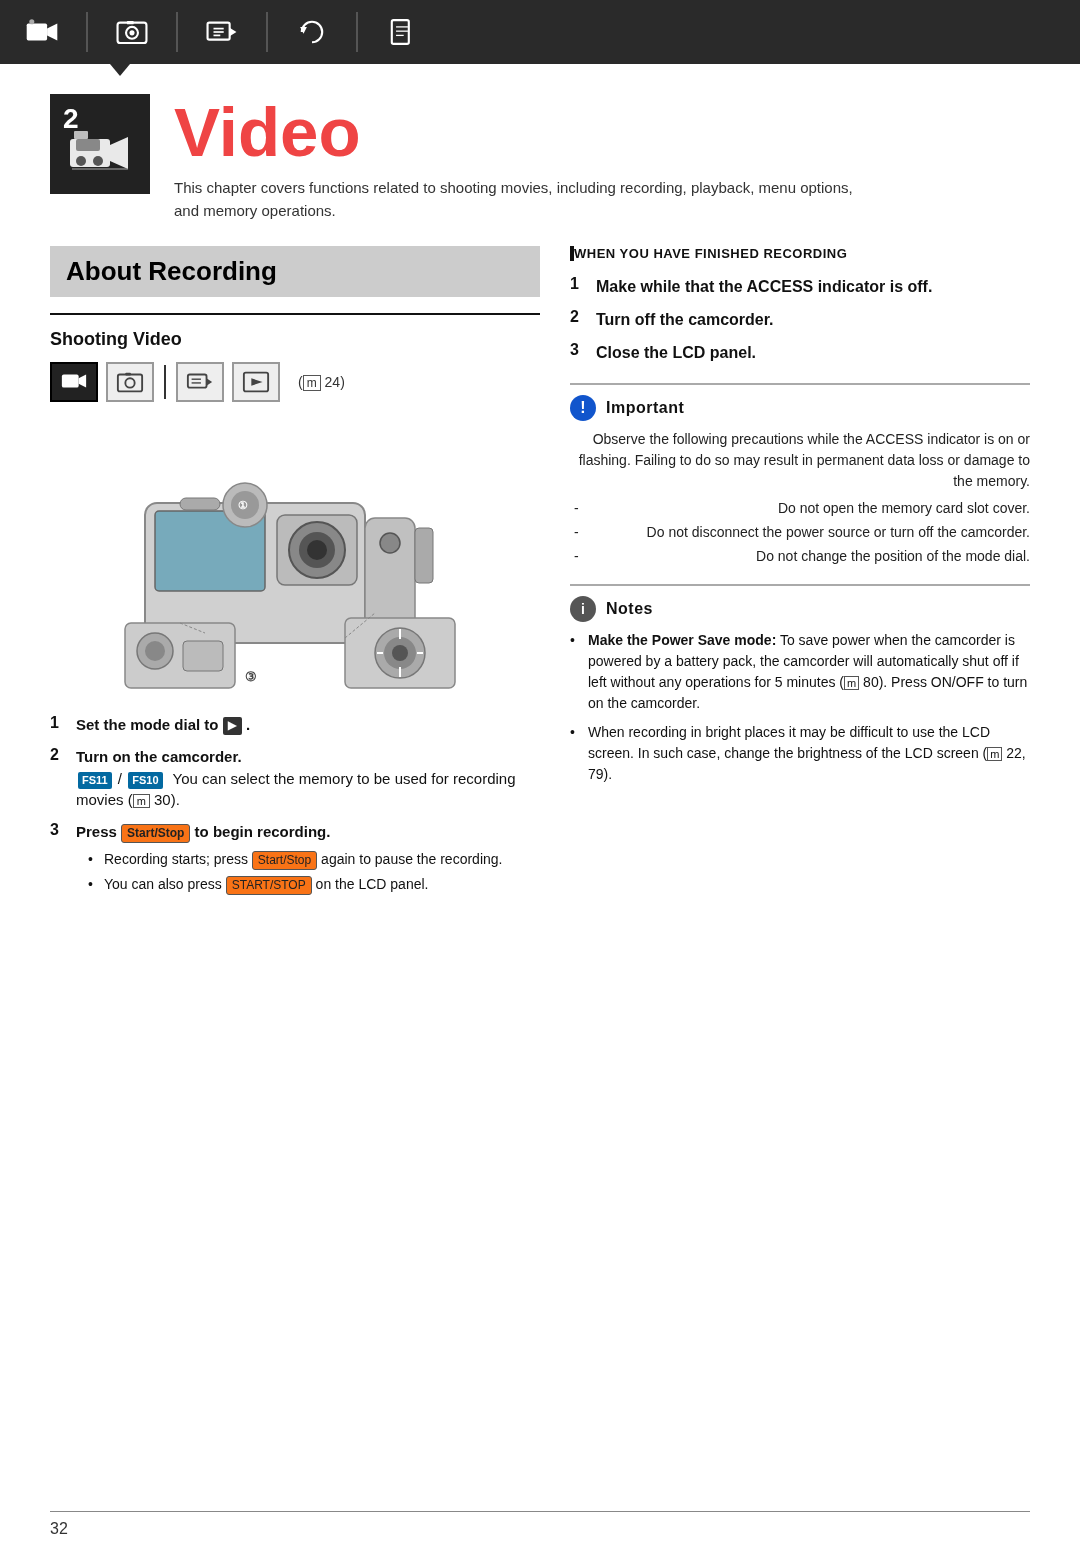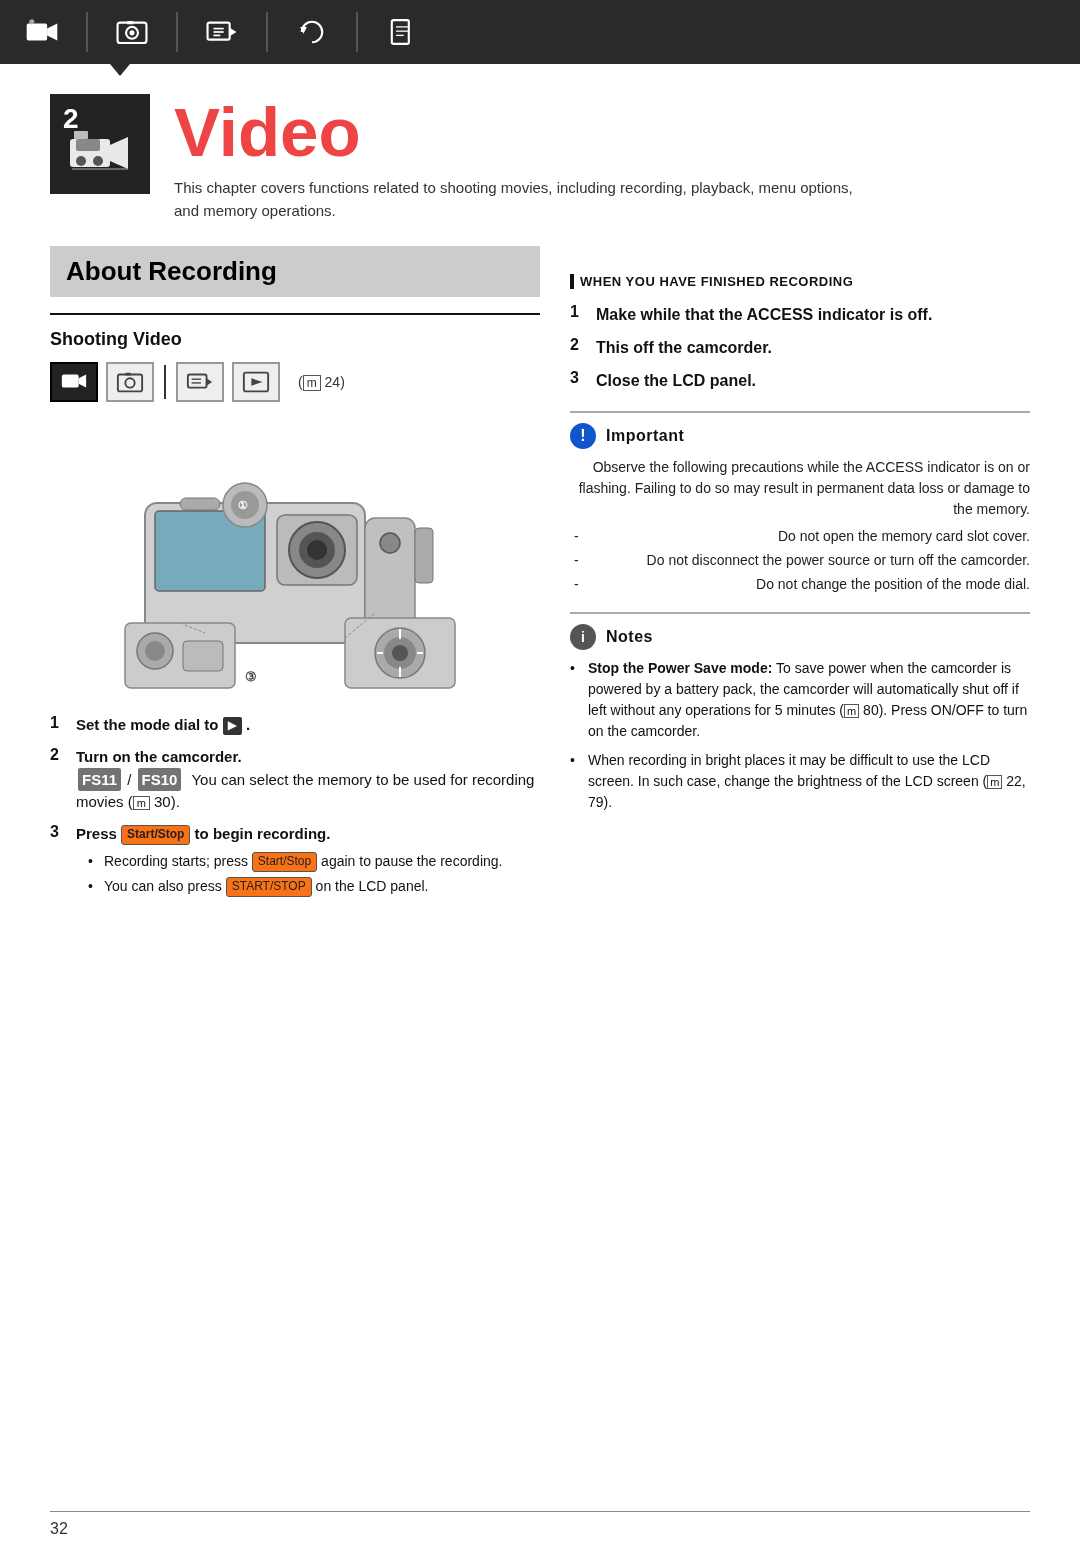--- a/index.html
+++ b/index.html
@@ -204,23 +204,23 @@
       flex-shrink: 0;
       width: 18px;
     }
     .step-text {
       font-size: 15px;
       line-height: 1.45;
     }
     .step-text b { font-weight: bold; }
     .step-text .badge {
       display: inline-block;
-      background: #737373;
+      background: #0369a1;
       color: #fff;
-      font-size: 15px;
+      font-size: 11px;
       font-weight: bold;
       padding: 1px 4px;
       border-radius: 2px;
       margin: 0 2px;
     }
     .step-text .key {
       display: inline-block;
       border: 1.5px solid #555;
       border-radius: 3px;
       padding: 0px 5px;
@@ -247,24 +247,23 @@
       left: 0;
     }
 
     
     .when-finished-title {
       font-size: 13px;
       font-weight: bold;
       letter-spacing: 0.5px;
       text-transform: uppercase;
       border-left: 4px solid #111;
-      padding-left: 6px;
+      padding-left: 0;
       margin-bottom: 14px;
       color: #111;
-      margin-top: 28px;
     }
 
     .right-steps .step-text {
       font-size: 16px;
       font-weight: bold;
     }
 
     
     .important-box {
       margin: 18px 0;
@@ -601,21 +600,21 @@
         <div class="step">
           <span class="step-num">1</span>
           <div class="step-text">
             <b>Make while that the ACCESS indicator is off.</b>
           </div>
         </div>
 
         <div class="step">
           <span class="step-num">2</span>
           <div class="step-text">
-            <b>This off the camcorder.</b>
+            <b>Turn off the camcorder.</b>
           </div>
         </div>
 
         <div class="step">
           <span class="step-num">3</span>
           <div class="step-text">
             <b>Close the LCD panel.</b>
           </div>
         </div>
       </div>
@@ -639,21 +638,21 @@
 
       <div class="notes-box">
         <div class="notes-header">
           <div class="notes-icon">
             <span>i</span>
           </div>
           <span class="notes-label">Notes</span>
         </div>
         <ul class="notes-bullet">
           <li>
-            <b>Stop the Power Save mode:</b> To save power when the camcorder is powered by a battery pack, the camcorder will automatically shut off if left without any operations for 5 minutes (<span style="border:1px solid #555;padding:0 2px;font-size:11px;">m</span> 80). Press <span class="key">ON/OFF</span> to turn on the camcorder.
+            <b>Make the Power Save mode:</b> To save power when the camcorder is powered by a battery pack, the camcorder will automatically shut off if left without any operations for 5 minutes (<span style="border:1px solid #555;padding:0 2px;font-size:11px;">m</span> 80). Press <span class="key">ON/OFF</span> to turn on the camcorder.
           </li>
           <li>
             When recording in bright places it may be difficult to use the LCD screen. In such case, change the brightness of the LCD screen (<span style="border:1px solid #555;padding:0 2px;font-size:11px;">m</span> 22, 79).
           </li>
         </ul>
       </div>
 
     </div>
   </div>
 

